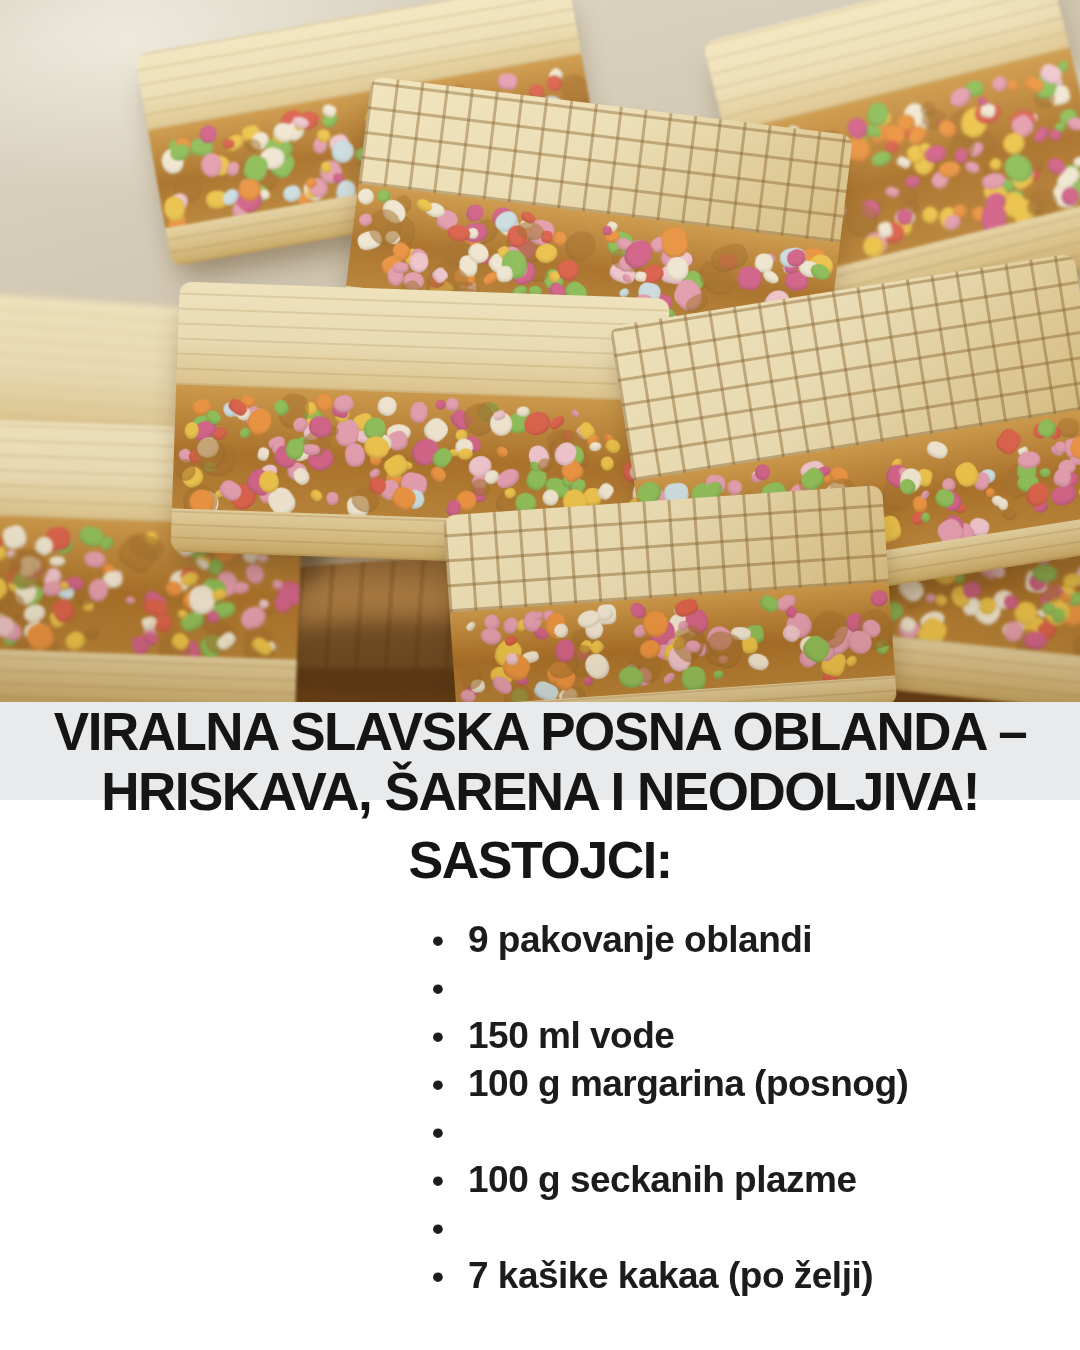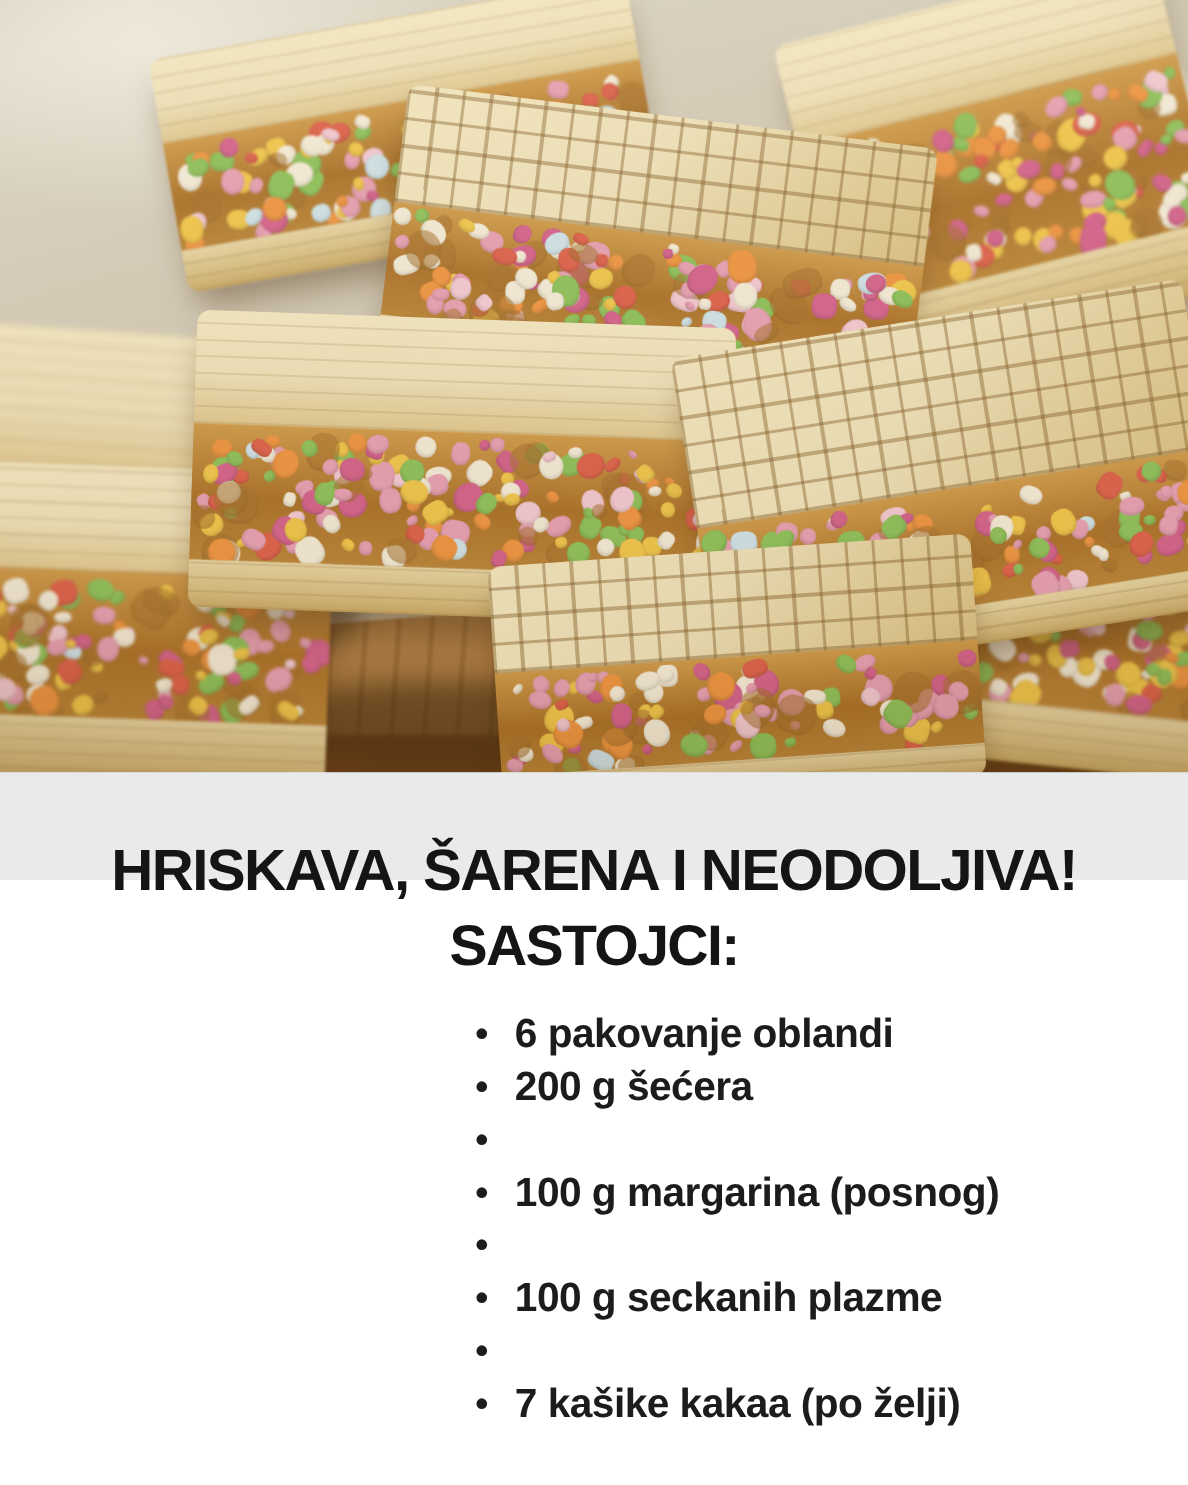--- a/index.html
+++ b/index.html
@@ -1355,34 +1355,35 @@
             <span class="speck" style="width: 20.6px; height: 18px; left: 42.4%; top: 45.1%; border-radius: 51%; transform: rotate(-14deg); background: rgb(238, 148, 64);"></span>
             <span class="speck" style="width: 17.1px; height: 15.7px; left: 75.2%; top: 39.4%; border-radius: 44%; transform: rotate(38deg); background: rgb(243, 201, 212);"></span>
           </div>
           <div class="layer botface" style="height: 13%;"></div>
         </div>
       </div>
     <div class="photo-overlay"></div>
   </div>
 
   <div class="title-band"></div>
+  <div class="title-line t1">VIRALNA SLAVSKA POSNA OBLANDA –</div>
   <div class="title-line subtitle">SASTOJCI:</div>
   <div class="title-line t2">HRISKAVA, ŠARENA I NEODOLJIVA!</div>
 
   <ul class="ingredients" id="ingredients">
       <li>
         <span class="bullet">•</span>
-        <span>6 pakovanje oblandi</span>
+        <span>9 pakovanje oblandi</span>
       </li>
       <li>
         <span class="bullet">•</span>
-        <span>200 g šećera</span>
       </li>
       <li>
         <span class="bullet">•</span>
+        <span>150 ml vode</span>
       </li>
       <li>
         <span class="bullet">•</span>
         <span>100 g margarina (posnog)</span>
       </li>
       <li>
         <span class="bullet">•</span>
       </li>
       <li>
         <span class="bullet">•</span>

